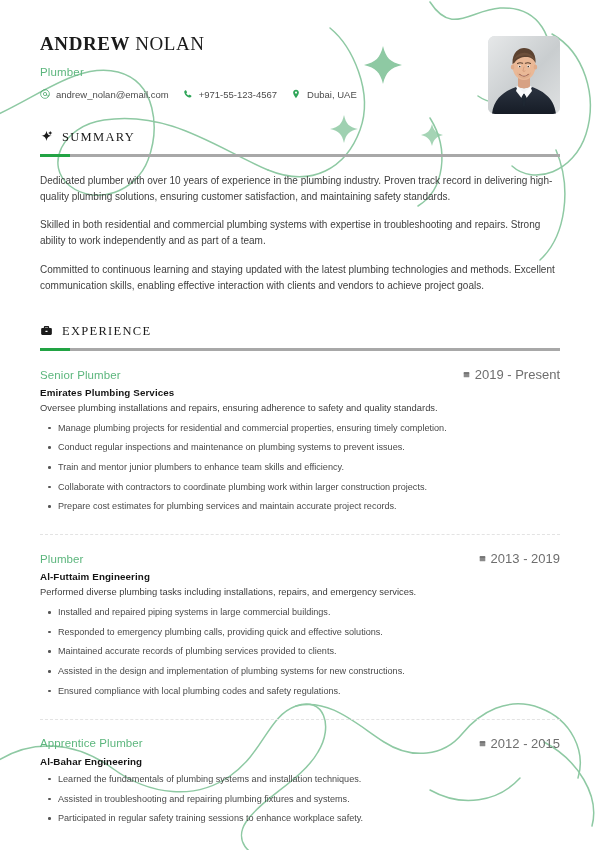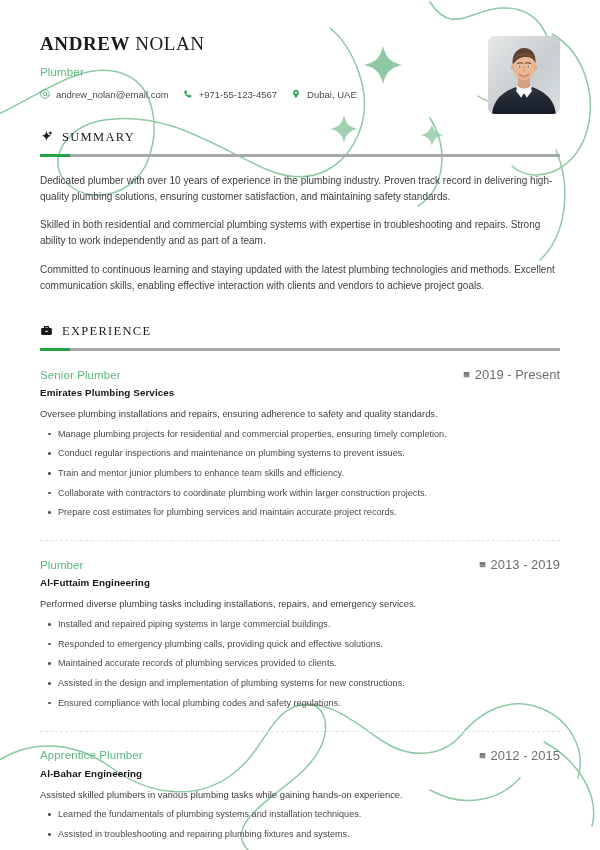--- a/index.html
+++ b/index.html
@@ -156,21 +156,21 @@
   }
   .exp-date .cal-icon { display: block; flex: none; }
   .exp-company {
     margin-top: 5px;
     font-size: 9.8px;
     font-weight: bold;
     color: #151515;
     letter-spacing: 0.1px;
   }
   .exp-desc {
-    margin-top: 9px;
+    margin-top: 3px;
     font-size: 9.4px;
     line-height: 1.55;
     color: #3e3e3e;
   }
   .exp-bullets {
     margin: 6px 0 0 0;
     padding: 0;
     list-style: none;
   }
   .exp-bullets li {
@@ -413,21 +413,20 @@
           <div class="exp-role">Apprentice Plumber</div>
           <div class="exp-date">
             <svg class="cal-icon" width="7" height="7" viewBox="0 0 16 16">
               <rect x="1.6" y="3" width="12.8" height="11.4" rx="1.3" fill="#8a8a8a"></rect>
               <rect x="1.6" y="3" width="12.8" height="3.1" rx="1.3" fill="#6f6f6f"></rect>
             </svg>
             <span>2012 - 2015</span>
           </div>
         </div>
         <div class="exp-company">Al-Bahar Engineering</div>
-        <div class="exp-desc">Assisted skilled plumbers in various plumbing tasks while gaining hands-on experience.</div>
         <ul class="exp-bullets">
           <li>Learned the fundamentals of plumbing systems and installation techniques.</li>
           <li>Assisted in troubleshooting and repairing plumbing fixtures and systems.</li>
           <li>Participated in regular safety training sessions to enhance workplace safety.</li>
         </ul>
       </div>
 
     </div>
 
   </div>

